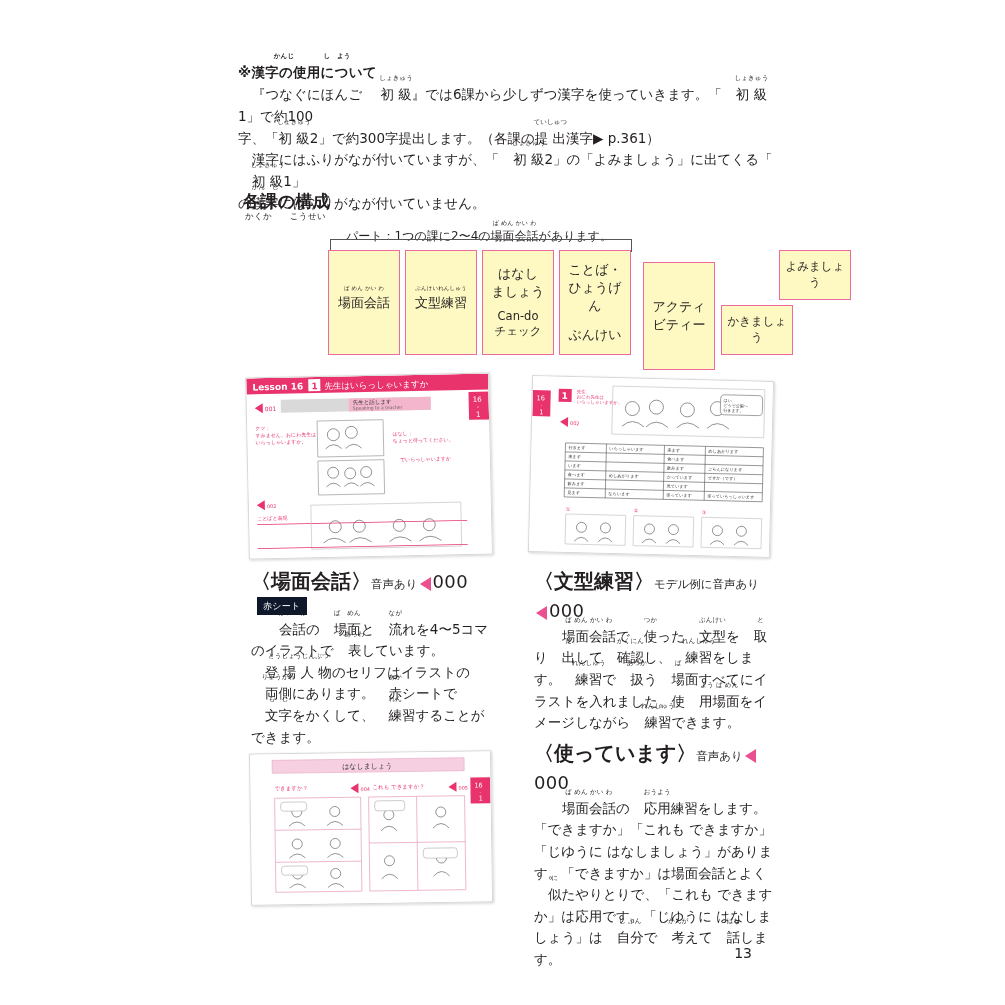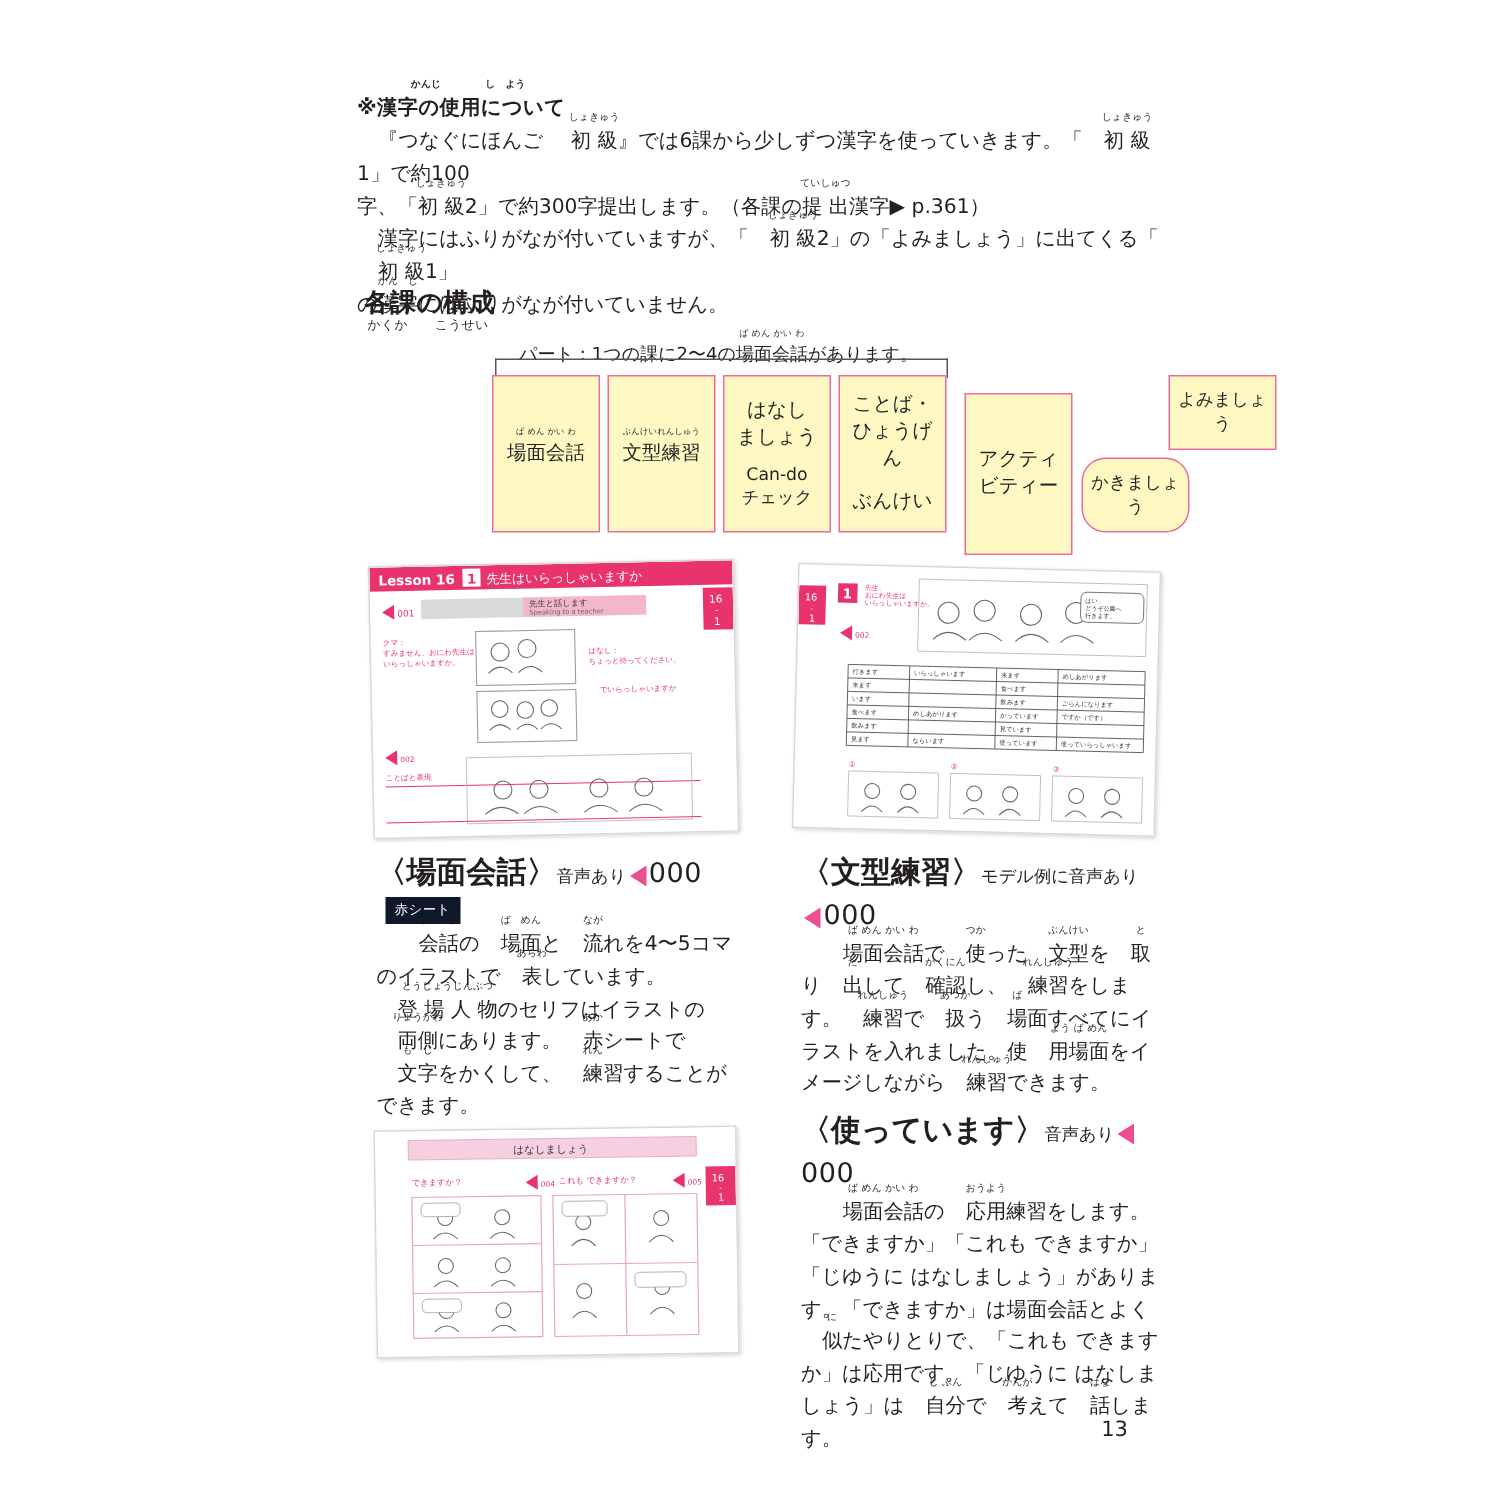--- a/index.html
+++ b/index.html
@@ -128,21 +128,21 @@
     <div class="pbox" style="left:316px;top:0;width:72px;height:105px;flex-direction:column;">
       <span class="inner">ことば・<br>ひょうげん</span>
       <span class="inner" style="margin-top:12px;">ぶんけい</span>
     </div>
     <div class="pbox" style="left:400px;top:12px;width:72px;height:108px;">
       <span class="inner">アクティ<br>ビティー</span>
     </div>
     <div class="pbox" style="left:504px;top:0;width:72px;height:50px;margin-left:32px;">
       <span class="inner" style="font-size:11.5px;">よみましょう</span>
     </div>
-    <div class="pbox" style="left:478px;top:55px;width:72px;height:50px;border-radius:16px;">
+    <div class="pbox" style="left:478px;top:55px;width:72px;height:50px;">
       <span class="inner" style="font-size:11.5px;">かきましょう</span>
     </div>
   </div>
 
   <div class="shot" style="left:247px;top:375px;width:242px;height:180px;transform:rotate(-1.2deg);">
     <div class="paper">
       <svg width="242" height="180" viewBox="0 0 242 180">
         <rect x="0" y="0" width="242" height="180" fill="#ffffff"></rect>
 
         <rect x="0" y="0" width="242" height="16" fill="#e8336d"></rect>

